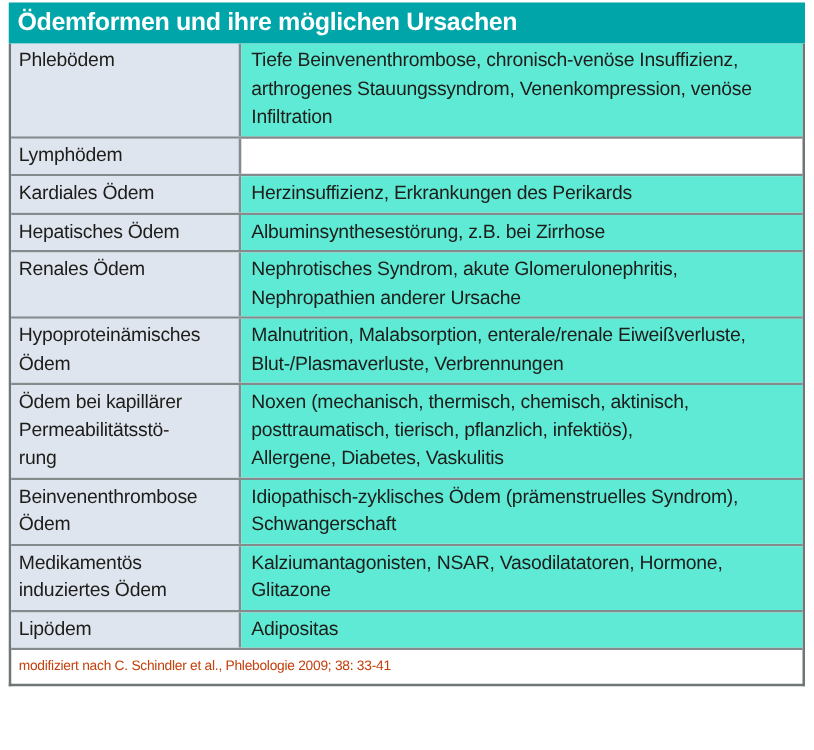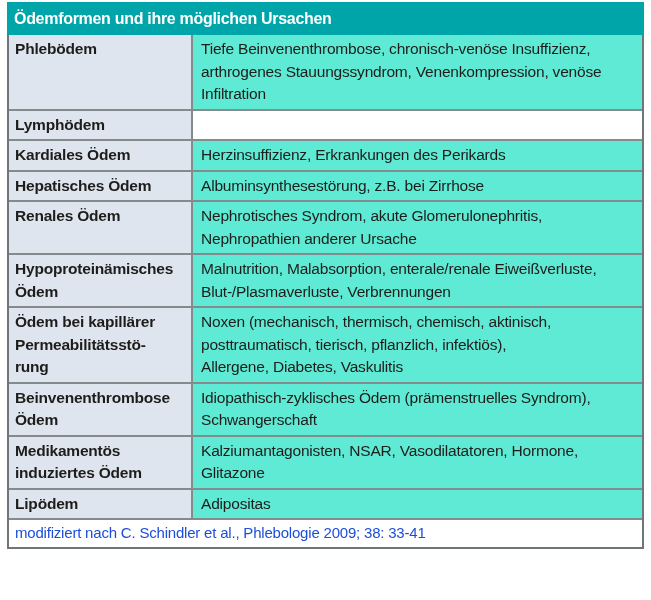--- a/index.html
+++ b/index.html
@@ -19,21 +19,21 @@
     width: 637px;
     height: 33px;
     background: #00a5a9;
     box-sizing: border-box;
     display: flex;
     align-items: center;
     padding-left: 7px;
   }
   .title-bar .title {
     color: #ffffff;
-    font-size: 16px;
+    font-size: 20px;
     font-weight: bold;
     letter-spacing: -0.3px;
     white-space: nowrap;
   }
   .edema-table {
     position: absolute;
     left: 7px;
     top: 35px;
     width: 637px;
     box-sizing: border-box;
@@ -50,37 +50,37 @@
     font-size: 15.5px;
     line-height: 22.5px;
     letter-spacing: -0.2px;
     white-space: pre;
     padding: 3px 6px 3px 6px;
     overflow: hidden;
   }
   .cell.form {
     flex: 0 0 184px;
     background: #dfe5ee;
-    font-weight: bold;
+    font-weight: normal;
     border-right: 2px solid #848b8c;
   }
   .cell.causes {
     flex: 1 1 auto;
     background: #5eead4;
     padding-left: 8px;
   }
   .source-row {
     box-sizing: border-box;
     padding: 3px 6px 4px 6px;
   }
   .source-row .source {
-    font-size: 15px;
+    font-size: 11px;
     line-height: 20px;
     letter-spacing: -0.2px;
-    color: #1d4ed8;
+    color: #c2410c;
     white-space: nowrap;
   }
 </style>
 </head>
 <body>
 
 <div class="page">
 
   <div class="title-bar">
     <span class="title">Ödemformen und ihre möglichen Ursachen</span>

